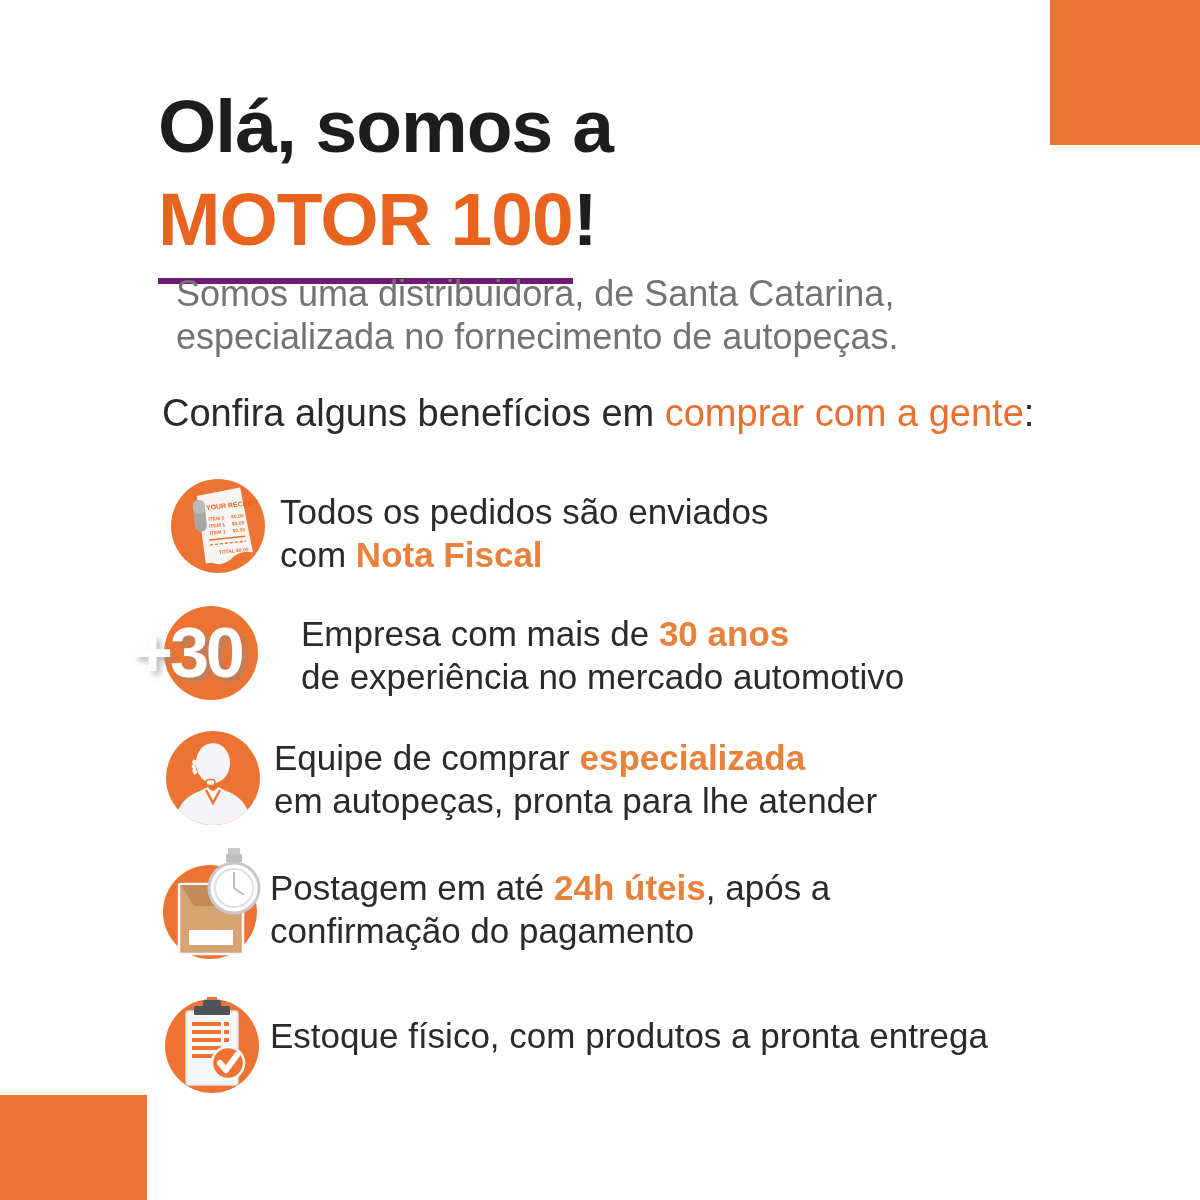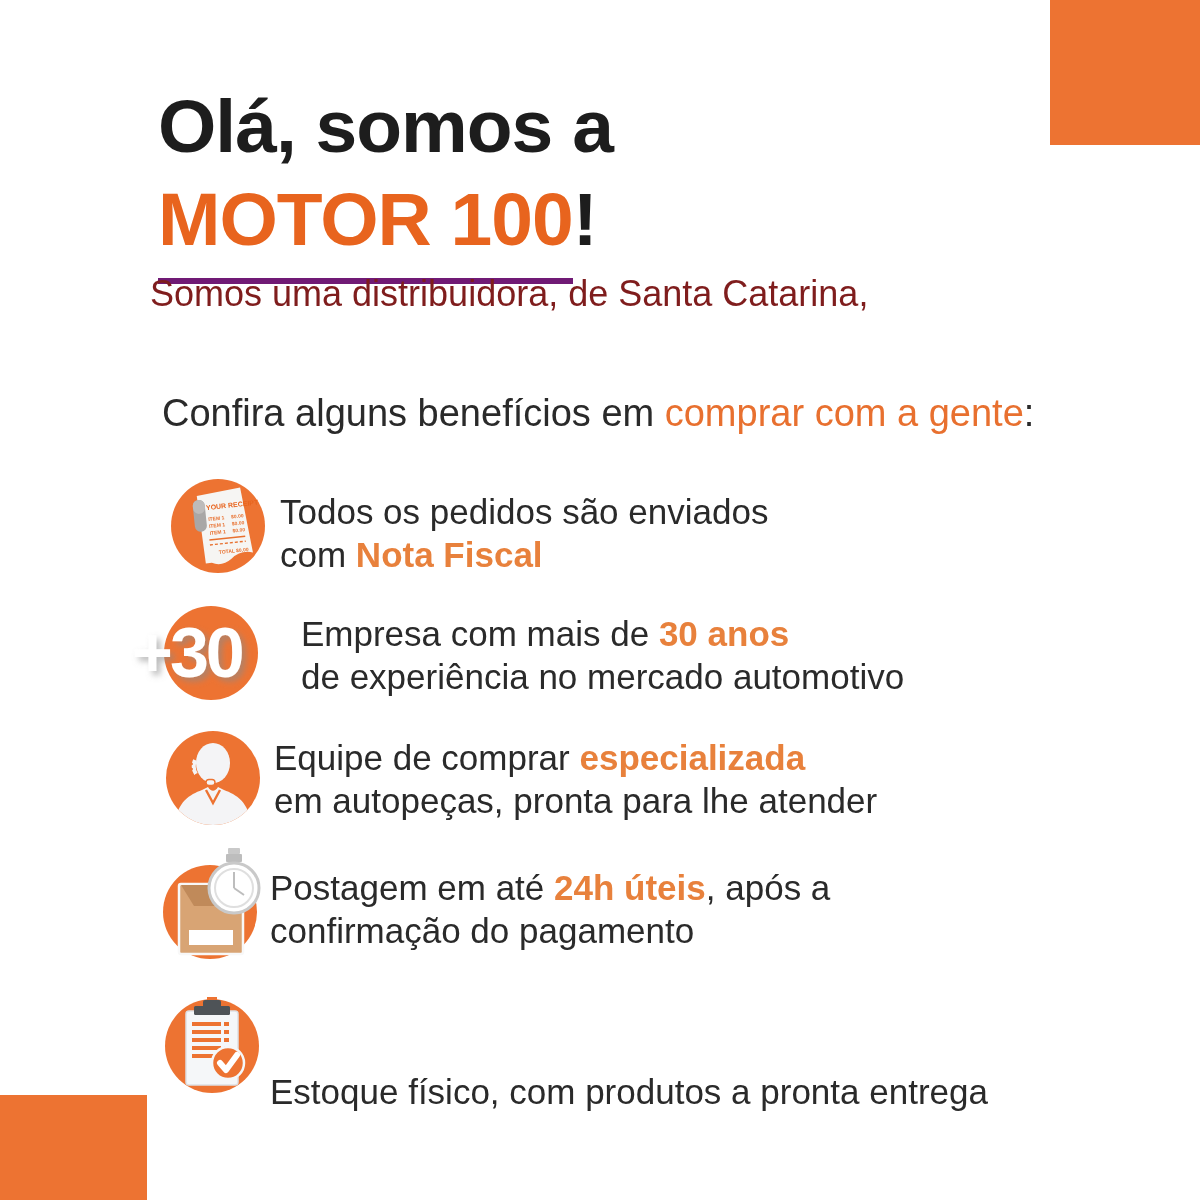--- a/index.html
+++ b/index.html
@@ -9,22 +9,22 @@
   }
   .sq{position:absolute;background:#ED7332;}
   .sq-tr{left:1050px;top:0;width:150px;height:145px;}
   .sq-bl{left:0;top:1095px;width:147px;height:105px;}
 
   .title{position:absolute;left:158px;top:80px;font-weight:bold;
     color:#1d1d1d;font-size:75px;line-height:93px;letter-spacing:-1px;white-space:nowrap;}
   .brand{color:#E8641E;display:inline-block;border-bottom:6px solid #701a75;padding-bottom:12px;}
   .excl{color:#1d1d1d;}
 
-  .intro{position:absolute;left:150px;top:272px;font-size:36px;line-height:43px;
-    color:#7f1d1d;font-weight:400;white-space:nowrap;}
+  .intro{position:absolute;left:176px;top:272px;font-size:36px;line-height:43px;
+    color:#737373;font-weight:400;white-space:nowrap;}
   .cta{position:absolute;left:162px;top:392px;font-size:38px;color:#2a2a2a;white-space:nowrap;}
   .cta-hl{color:#E8702F;}
 
   .b-text{position:absolute;font-size:35px;line-height:43px;color:#2a2a2a;white-space:nowrap;}
   .hl{color:#E8813C;font-weight:bold;}
   .icon{position:absolute;}
   svg text{font-family:"Liberation Sans",sans-serif;}
   .plus30-text{font-weight:bold;fill:#ffffff;}
 </style>
 </head>
@@ -35,20 +35,21 @@
   <div class="sq sq-tr"></div>
   <div class="sq sq-bl"></div>
 
   <div class="title">
     <div>Olá, somos a</div>
     <div><span class="brand">MOTOR 100</span><span class="excl">!</span></div>
   </div>
 
   <div class="intro">
     <div>Somos uma distribuidora, de Santa Catarina,</div>
+    <div>especializada no fornecimento de autopeças.</div>
   </div>
 
   <div class="cta"><span>Confira alguns benefícios em </span><span class="cta-hl">comprar com a gente</span><span>:</span></div>
 
   <div class="icon" style="left:166px;top:474px;width:104px;height:106px;">
     <svg width="104" height="106" viewBox="0 0 104 106">
       <circle cx="52" cy="52" r="47" fill="#ED7332"></circle>
       <g transform="rotate(-6 52 52)">
         <path d="M34 20 L78 16 L84 82 Q72 78 62 86 Q52 93 42 88 L36 88 Z" fill="#F6F5F3"></path>
         <rect x="29" y="24" width="12" height="32" rx="6" fill="#A9A7A6"></rect>
@@ -149,17 +150,17 @@
           <rect x="64" y="45" width="5" height="4"></rect>
         <rect x="32" y="53" width="29" height="4"></rect>
           <rect x="64" y="53" width="5" height="4"></rect>
         <rect x="32" y="61" width="29" height="4"></rect>
           <rect x="64" y="61" width="5" height="4"></rect>
       </g>
       <circle cx="68" cy="70" r="16" fill="#ED7332" stroke="#F5F7F9" stroke-width="2.5"></circle>
       <path d="M60 70 L66 77 L77 62" fill="none" stroke="#FFFFFF" stroke-width="6" stroke-linecap="round" stroke-linejoin="round"></path>
     </svg>
   </div>
-  <div class="b-text" style="left:270px;top:1070px;text-align:right;">
+  <div class="b-text" style="left:270px;top:1014px;text-align:right;">
     <div><span>Estoque físico, com produtos a pronta entrega</span></div>
   </div>
 
 </div>
 
 </body></html>

